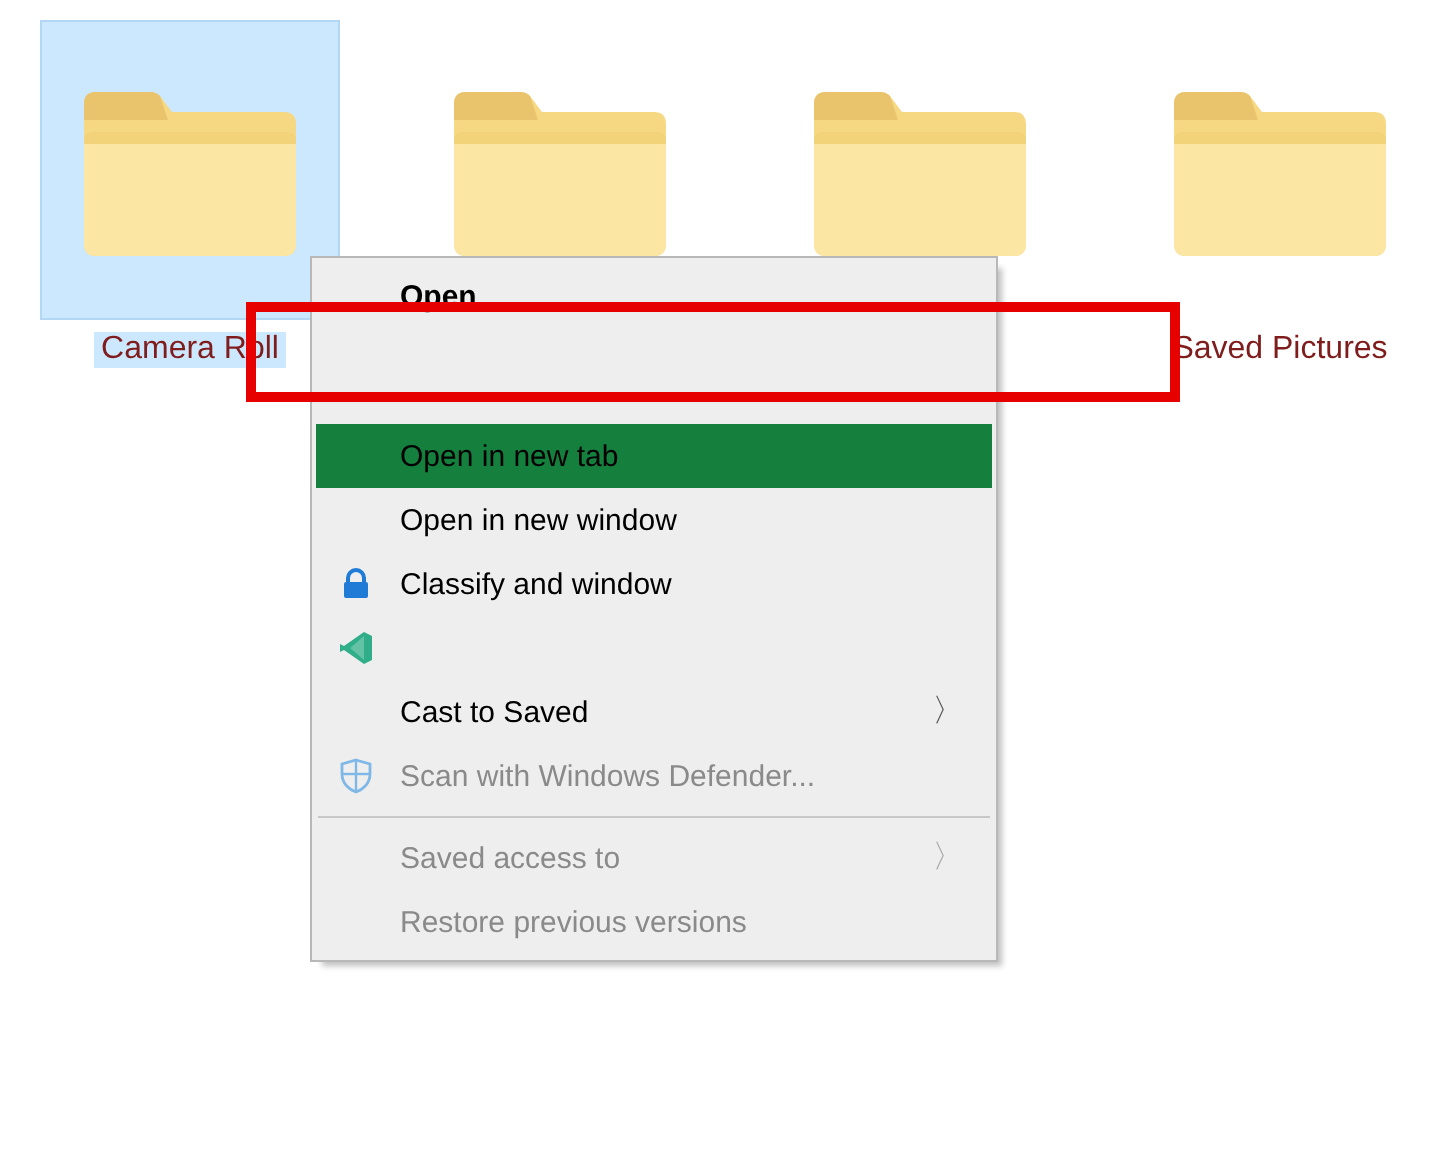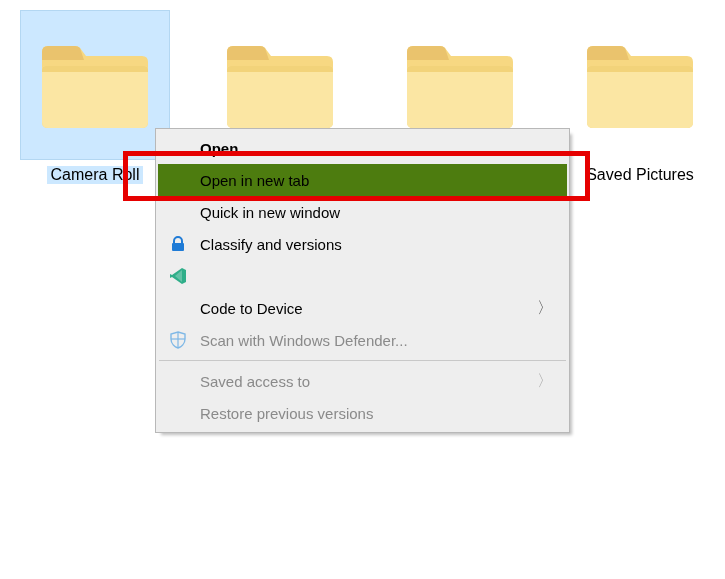--- a/index.html
+++ b/index.html
@@ -35,53 +35,53 @@
     justify-content: center;
   }
   .folder.selected .icon-wrap {
     background: #cce8ff;
     border: 1px solid #b3d7f2;
     box-sizing: border-box;
   }
   .folder .label {
     margin-top: 6px;
     font-size: 16px;
-    color: #000000;
+    color: #7f1d1d;
   }
   .folder.selected .label {
     background: #cce8ff;
     display: inline-block;
     padding: 0 4px;
   }
 
   
   .ctx {
     position: absolute;
     left: 155px;
     top: 128px;
-    width: 415px;
+    width: 344px;
     background: #eeeeee;
     border: 1px solid #b8b8b8;
     box-shadow: 4px 4px 3px -2px rgba(0,0,0,0.25);
     padding: 3px 2px;
     box-sizing: border-box;
   }
   .ctx .item {
     display: flex;
     align-items: center;
     height: 32px;
     padding-left: 42px;
     padding-right: 30px;
     position: relative;
     font-size: 15px;
     color: #000;
     white-space: nowrap;
   }
   .ctx .item.bold { font-weight: 600; }
-  .ctx .item.hover { background: #4d7c0f; }
+  .ctx .item.hover { background: #15803d; margin-top: 48px; }
   .ctx .item.disabled { color: #8a8a8a; text-align: center; }
   .ctx .sep {
     height: 1px;
     background: #c8c8c8;
     margin: 4px 1px;
   }
   .ctx .item .mico {
     position: absolute;
     left: 10px;
     top: 50%;
@@ -175,41 +175,41 @@
   </div>
 
   <div class="ctx">
     <div class="item bold">
       <span>Open</span>
     </div>
     <div class="item hover">
       <span>Open in new tab</span>
     </div>
     <div class="item">
-      <span>Quick in new window</span>
+      <span>Open in new window</span>
     </div>
     <div class="item">
       <span class="mico">
         <svg width="18" height="18" viewBox="0 0 18 18">
           <rect x="3" y="8" width="12" height="8" rx="1" fill="#1f7bd6"></rect>
           <path d="M5 8 V6 a4 4 0 0 1 8 0 V8" fill="none" stroke="#1f7bd6" stroke-width="2"></path>
         </svg>
       </span>
-      <span>Classify and versions</span>
+      <span>Classify and window</span>
     </div>
     <div class="item">
       <span class="mico">
         <svg width="18" height="18" viewBox="0 0 18 18">
           <path d="M13 1 L17 3 V15 L13 17 L3 10 L1 11 V7 L3 8 Z" fill="#2fae89"></path>
           <path d="M13 3 V15 L6 9 Z" fill="#ffffff" opacity="0.25"></path>
         </svg>
       </span>
     </div>
     <div class="item">
-      <span>Code to Device</span>
+      <span>Cast to Saved</span>
       <span class="sub">〉</span>
     </div>
     <div class="item disabled">
       <span class="mico">
         <svg width="18" height="18" viewBox="0 0 18 18">
           <path d="M9 1 L16 3 V8 C16 13 12 16 9 17 C6 16 2 13 2 8 V3 Z" fill="none" stroke="#7fb8e6" stroke-width="1.4"></path>
           <line x1="9" y1="1" x2="9" y2="17" stroke="#7fb8e6" stroke-width="1.2"></line>
           <line x1="2" y1="8" x2="16" y2="8" stroke="#7fb8e6" stroke-width="1.2"></line>
         </svg>
       </span>

